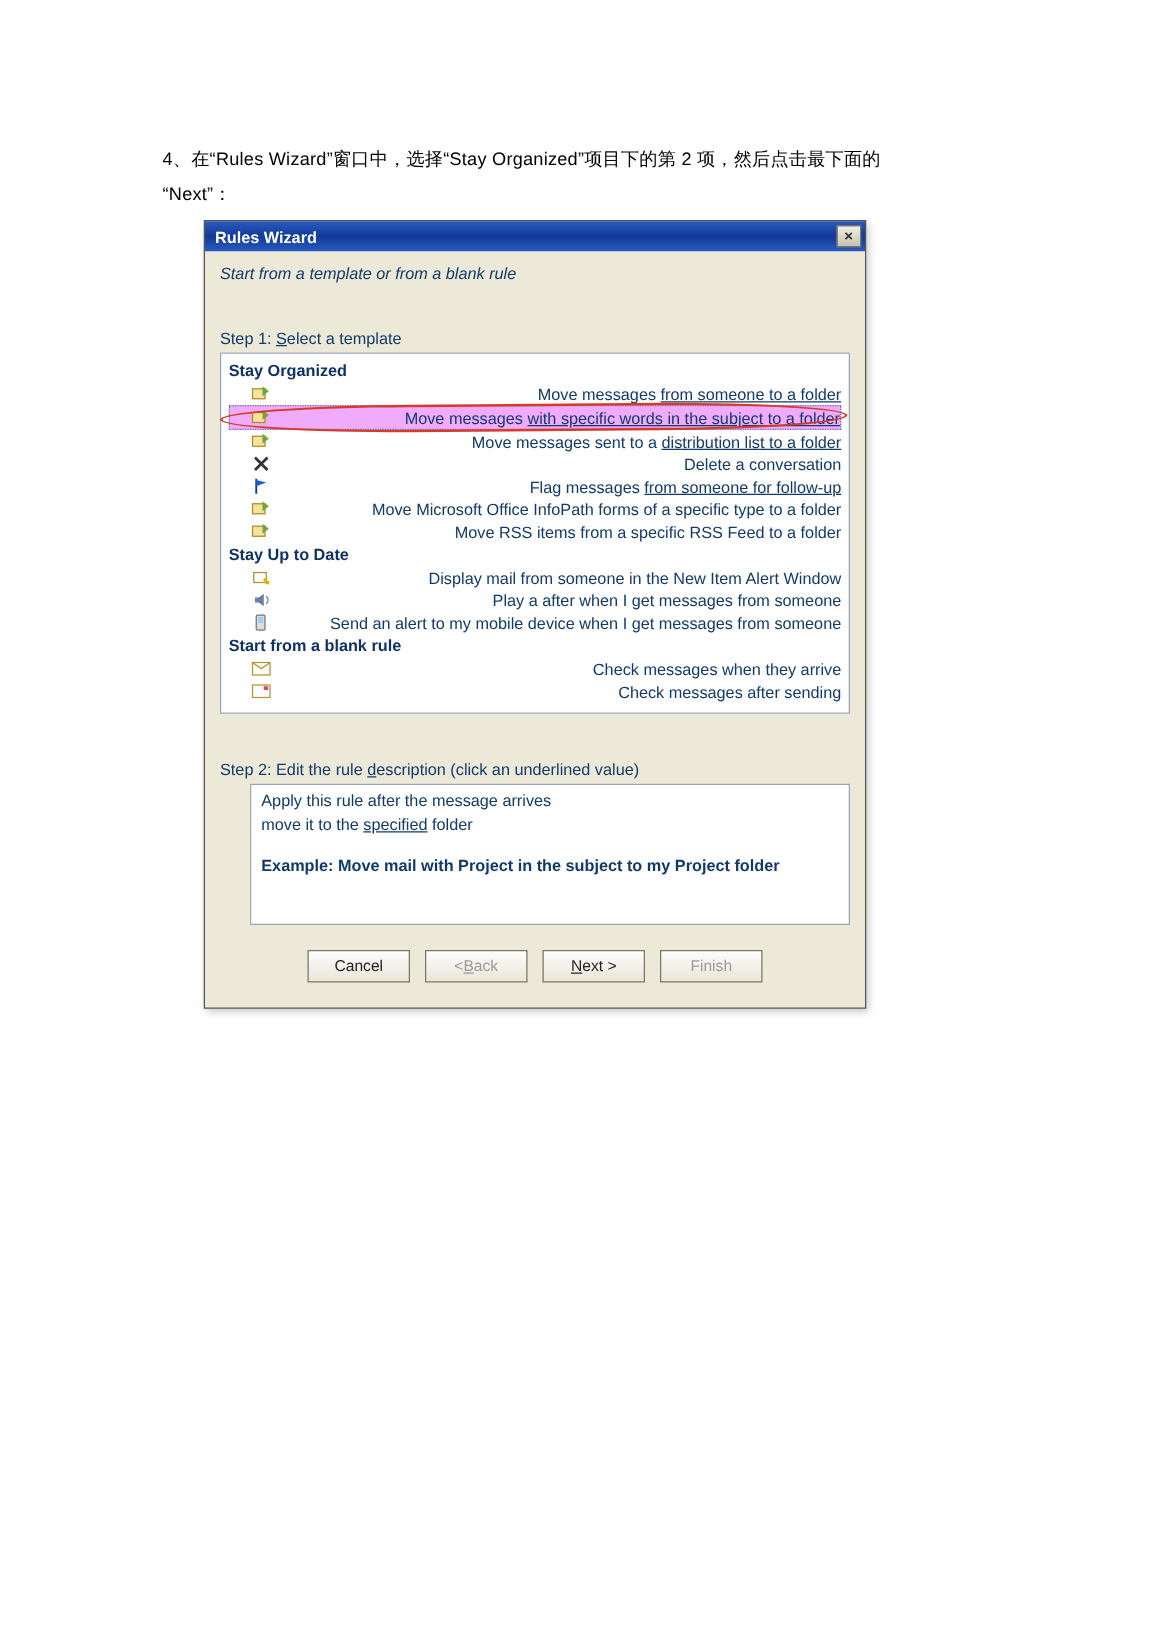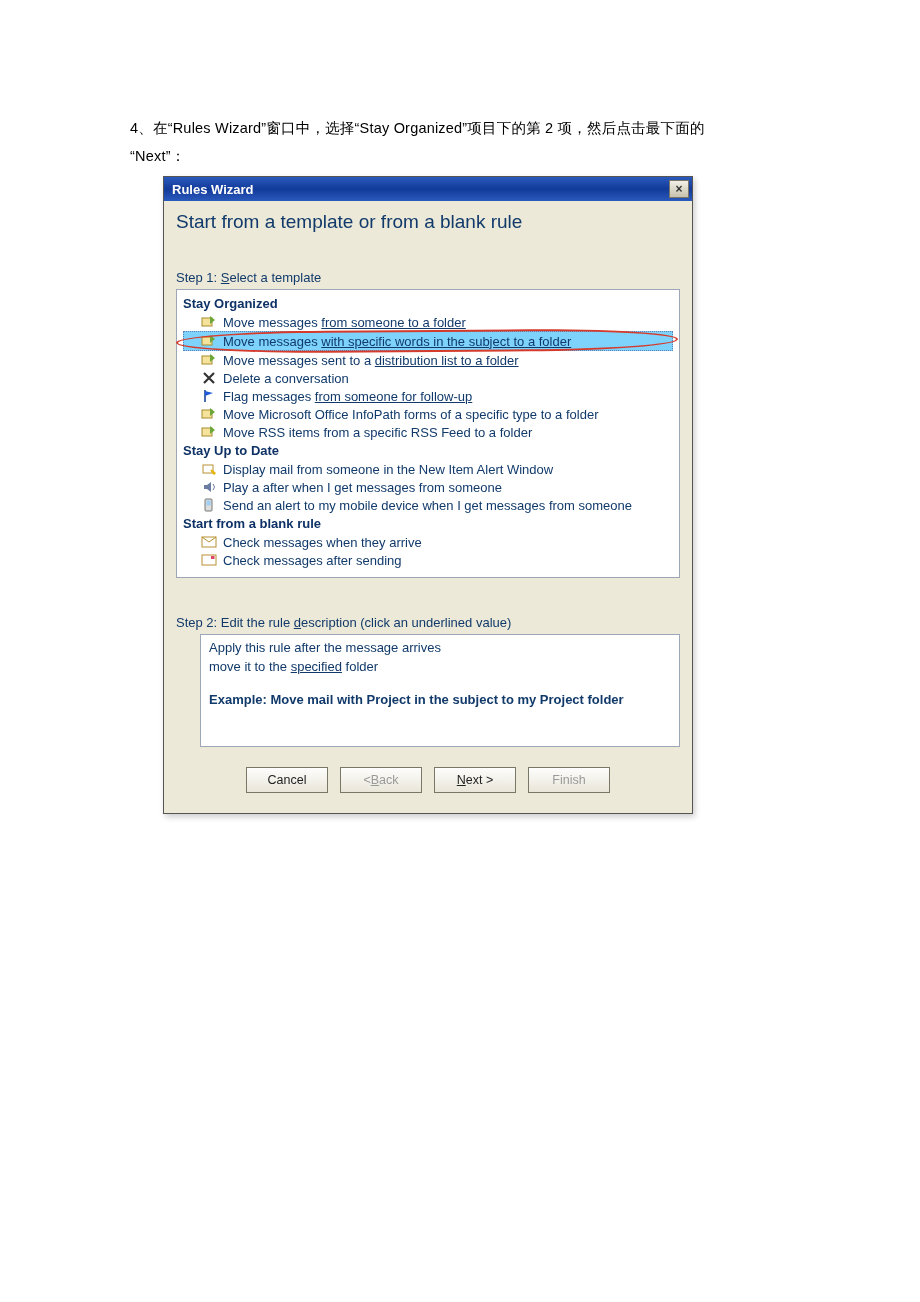--- a/index.html
+++ b/index.html
@@ -47,22 +47,23 @@
     display: flex; align-items: center; justify-content: center;
     font-family: sans-serif;
     font-size: 12px; font-weight: bold; color: #333;
     line-height: 1;
   }
   .body-pane {
     padding: 10px 12px 14px 12px;
     color: #113a6b;
   }
   .step-text {
-    font-size: 19px;
+    font-size: 13px;
     margin-bottom: 10px;
+    font-style: italic;
   }
   .step-label {
     font-size: 13px;
     margin-bottom: 4px;
     margin-top: 37px;
   }
   .access { text-decoration: underline; }
 
   .template-list {
     border: 1px solid #9da6b6;
@@ -77,23 +78,24 @@
     font-size: 13px;
   }
   .tpl-row {
     display: flex;
     align-items: center;
     gap: 6px;
     padding: 1px 0 1px 18px;
     font-size: 13px;
     color: #113a6b;
     cursor: default;
+    justify-content: space-between;
   }
   .tpl-row.selected {
-    background: #7dd3fc;
+    background: #f0abfc;
     border: 1px dotted #5b7fb5;
     padding-left: 17px;
   }
   .tpl-row .icon-slot {
     width: 16px; height: 16px;
     display: inline-flex; align-items: center; justify-content: center;
     flex-shrink: 0;
   }
   .mov-to-folder {
     color: #113a6b;

